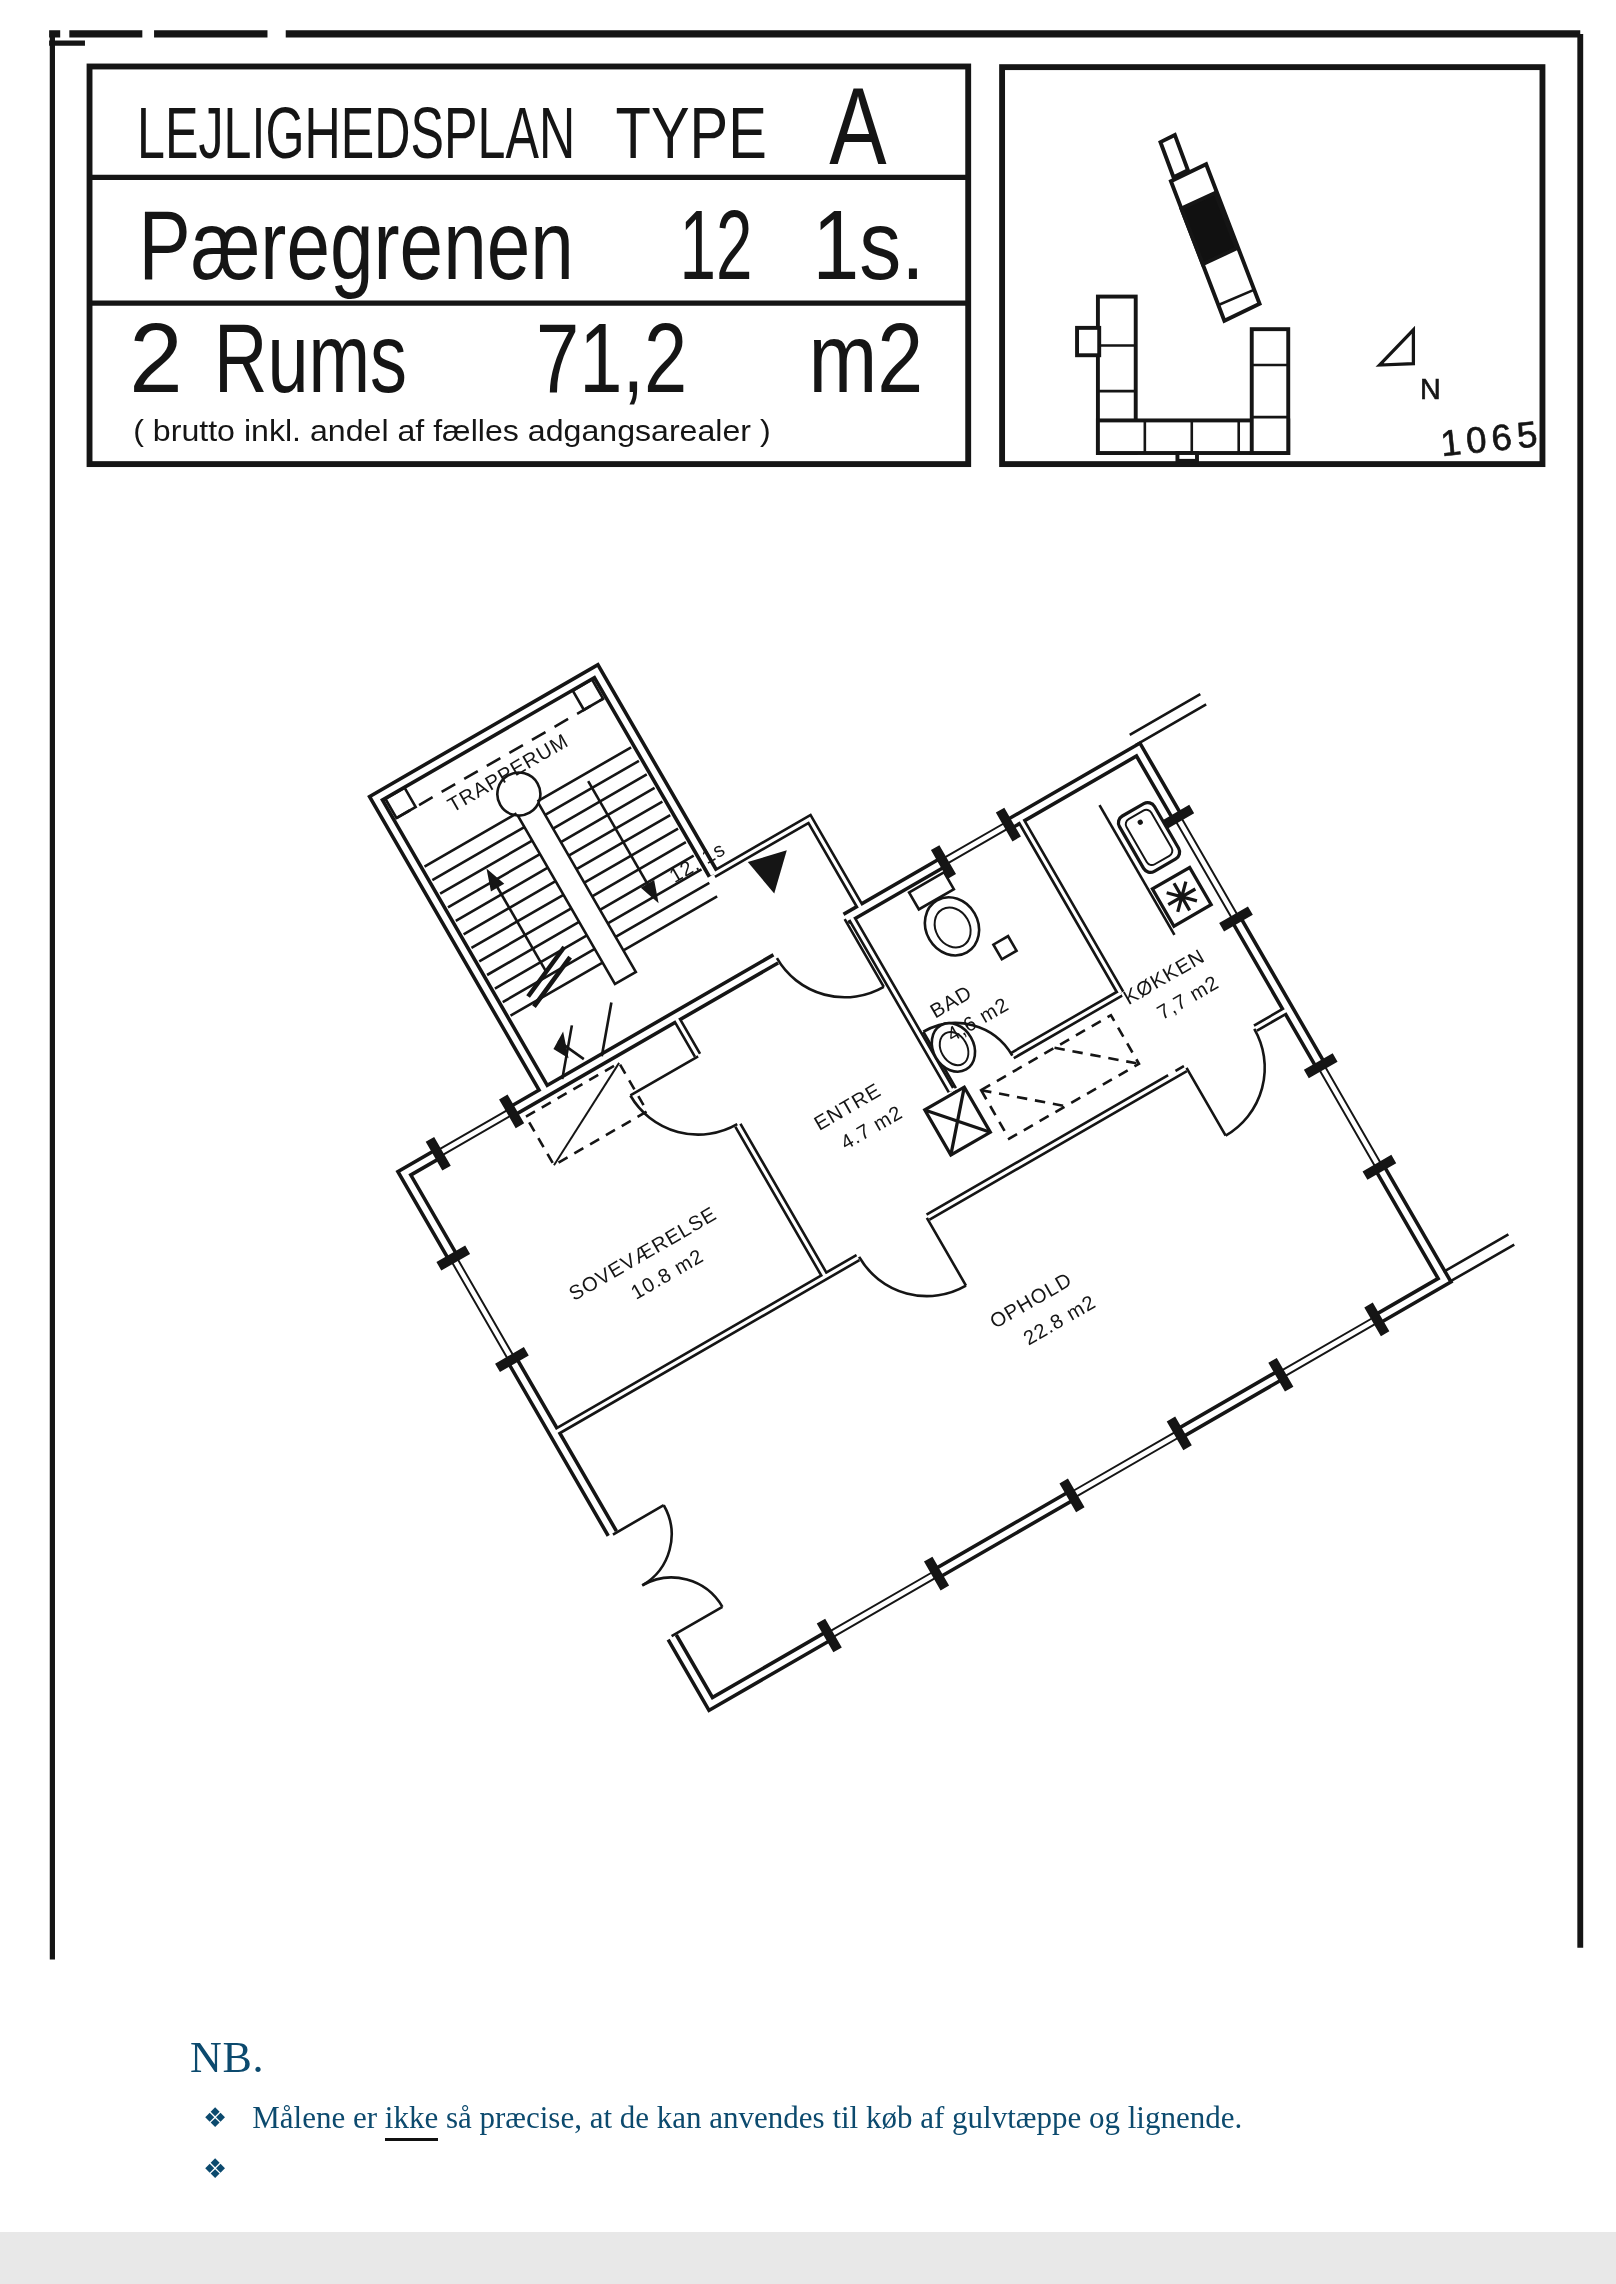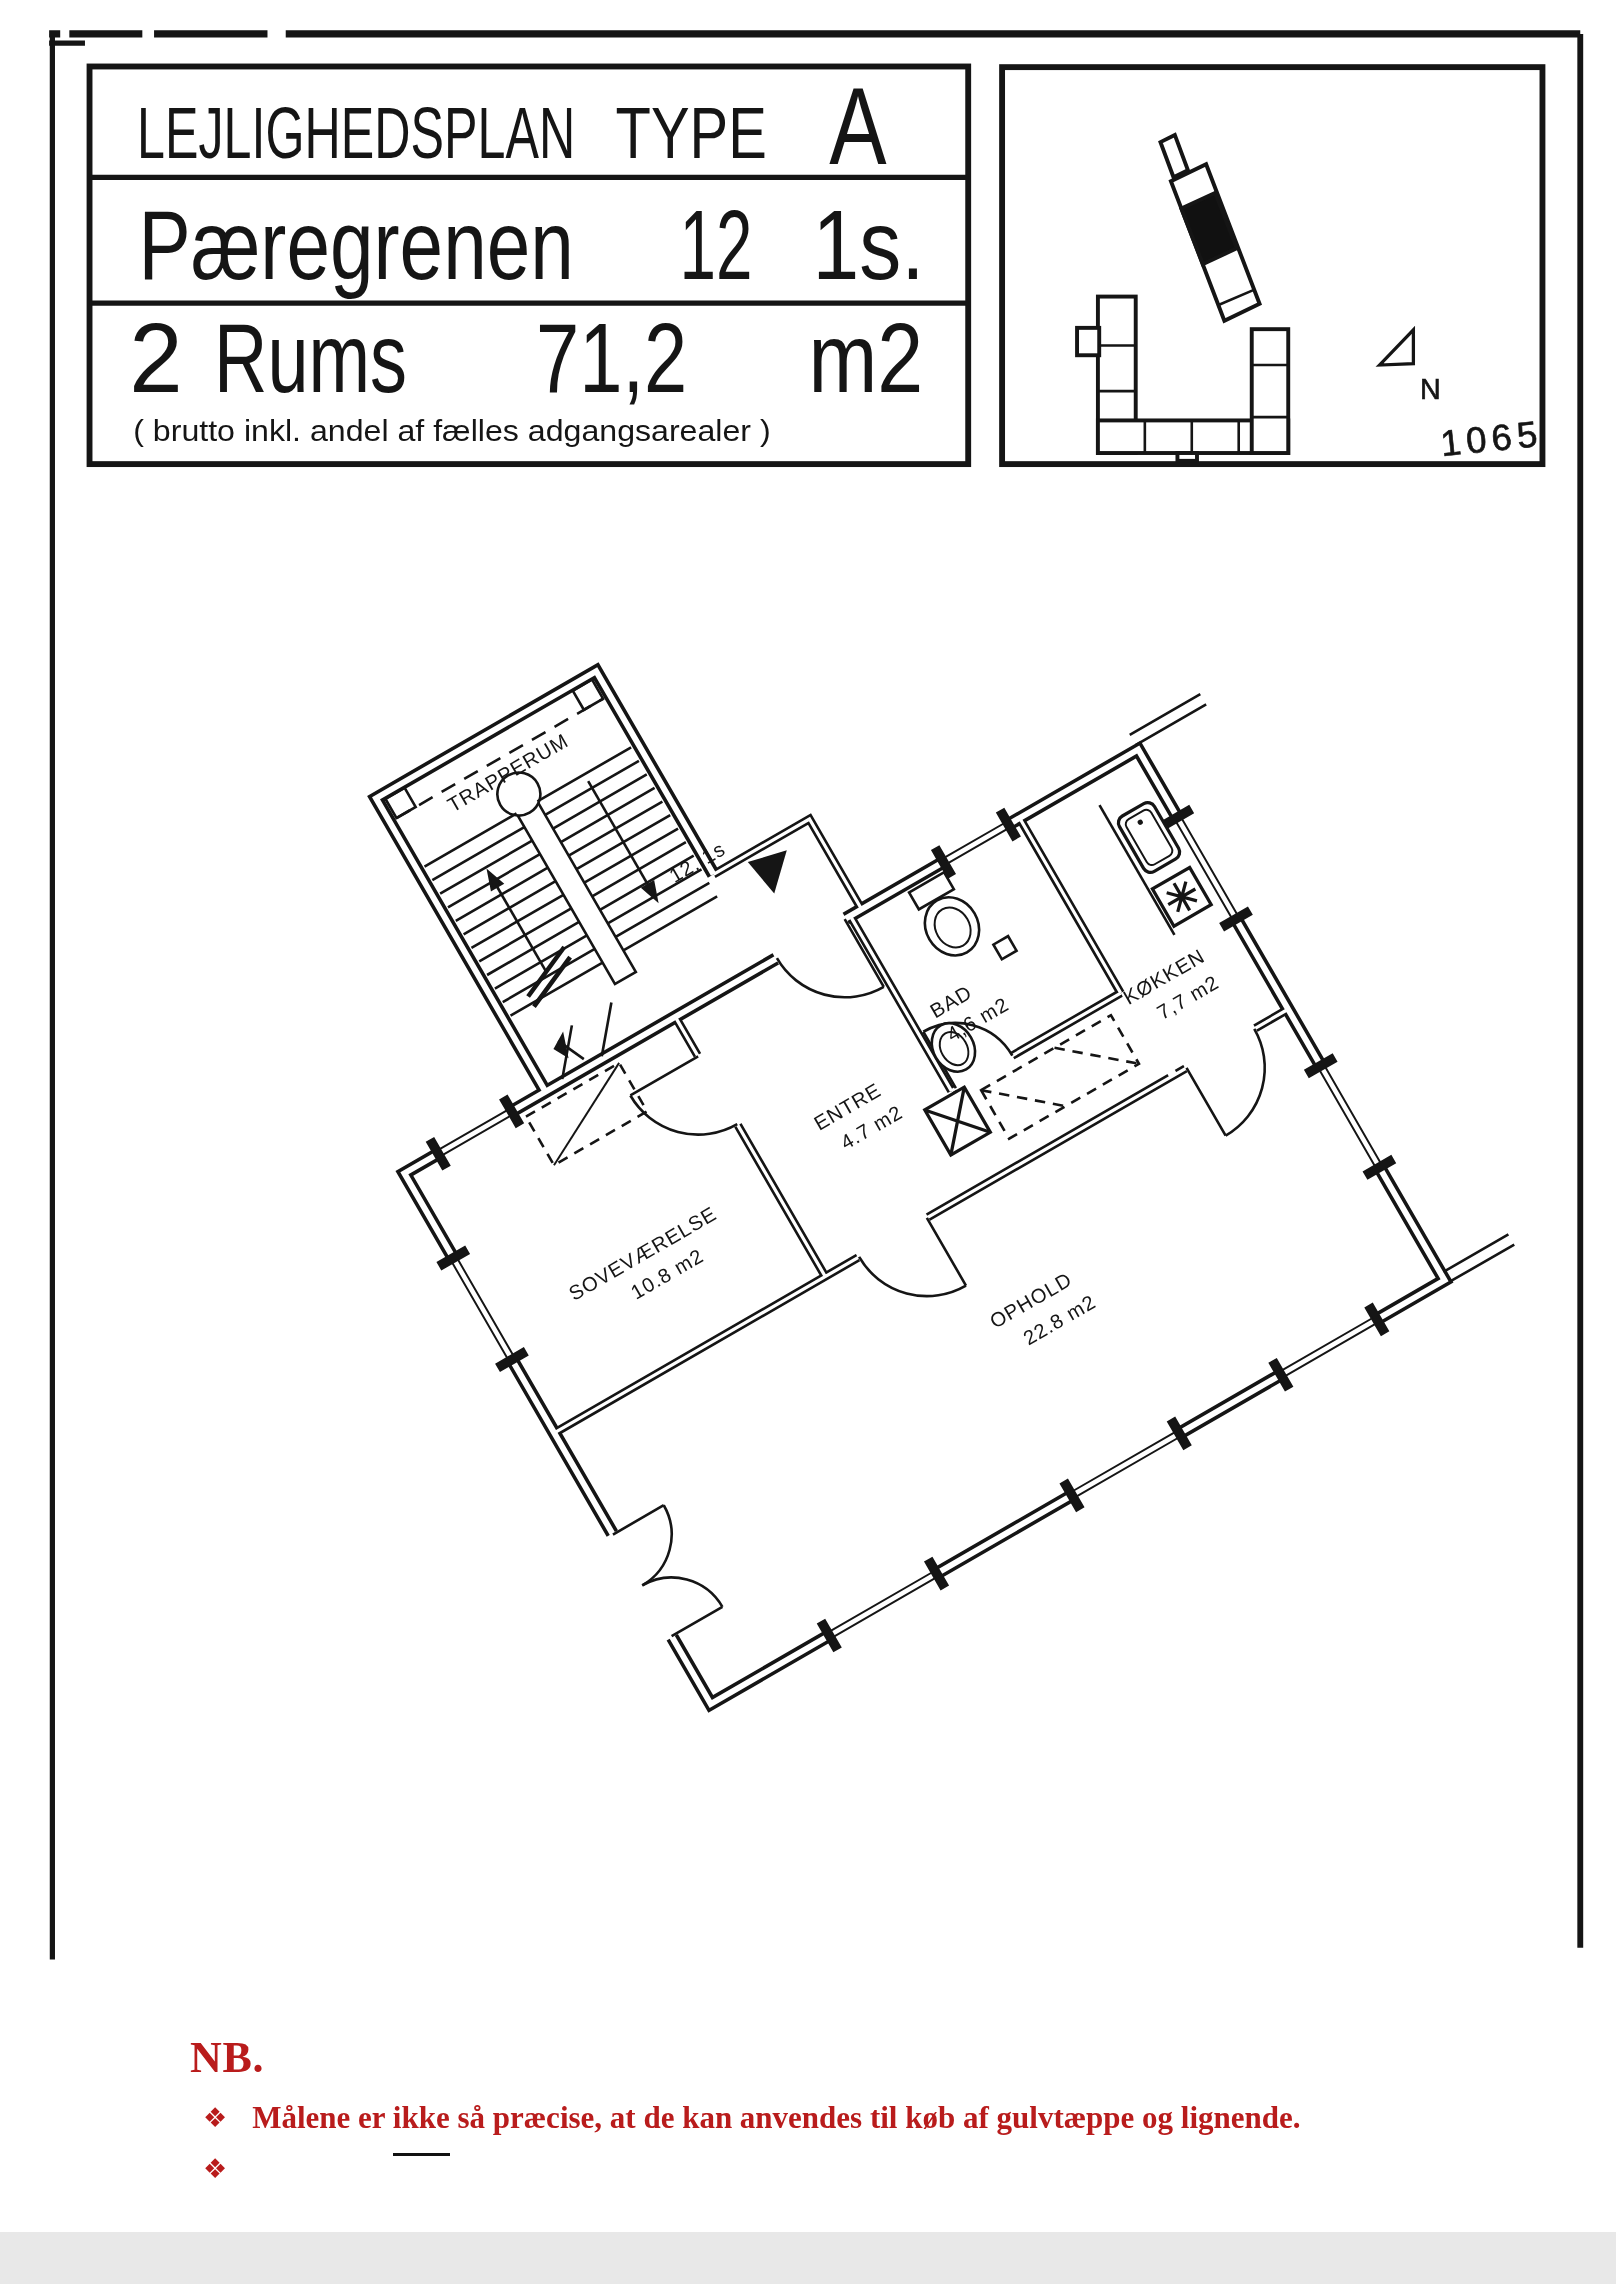--- a/index.html
+++ b/index.html
@@ -5,27 +5,27 @@
   * { margin:0; padding:0; box-sizing:border-box; }
   html,body { background:#e8e8e8; }
   .page {
     position:relative; width:1617px; height:2232px; background:#ffffff;
     overflow:hidden; font-family:"Liberation Sans", sans-serif; color:#151515;
   }
   .page svg { position:absolute; left:0; top:0; }
   svg text { fill:#151515; }
   .cad { font-family:"Liberation Sans", sans-serif; }
   .planlbl { font-family:"Liberation Sans", sans-serif; font-size:31px; letter-spacing:1.5px; }
-  .nb { position:absolute; font-family:"Liberation Serif", serif; font-weight:bold; color:#b91c1c;text-align:right; }
+  .nb { position:absolute; font-family:"Liberation Serif", serif; font-weight:normal; color:#0c4a6e;text-align:right; }
   .nb-head { left:190px; top:2032px; font-size:44px; letter-spacing:0.7px; }
   .nb-item { left:203px; display:flex; align-items:baseline; font-size:31px; white-space:nowrap; }
   .nb-item .bullet { font-family:"DejaVu Sans", sans-serif; font-size:27px; margin-right:25px; position:relative; top:-1.3px; }
   .nb-item-1 { top:2100px; }
   .nb-item-2 { top:2154px; }
-  .u { border-bottom:3.9px solid #111; padding-bottom:18px; }
+  .u { border-bottom:3.9px solid #111; padding-bottom:3px; }
 </style>
 </head>
 <body>
 
 <div class="page">
 
   <svg width="1617" height="2284" viewBox="0 0 2480 3504">
 
     <g stroke="#151515" fill="none">
       <path d="M75,52 H92 M106,52 H218 M236,52 H410 M438,52 H2424" stroke-width="11"></path>

